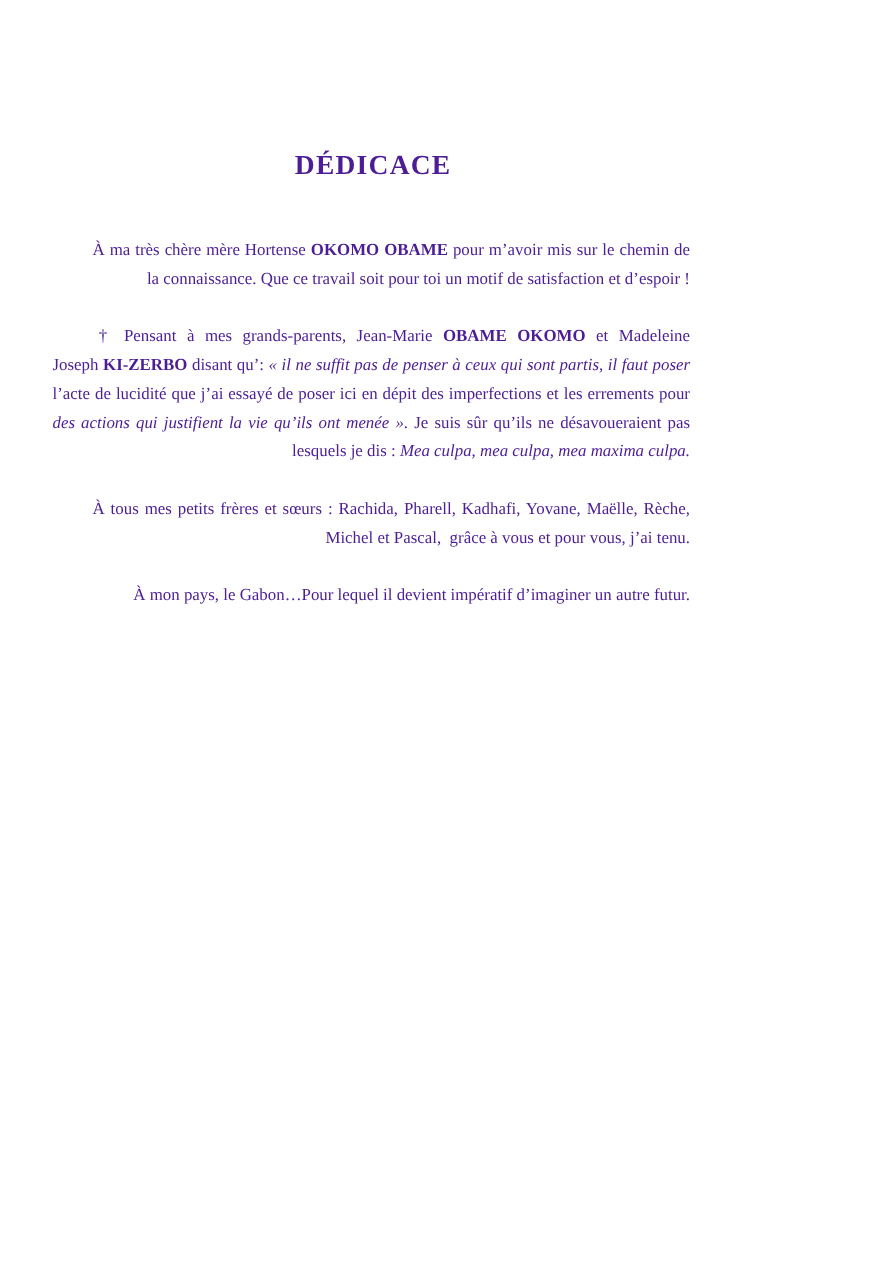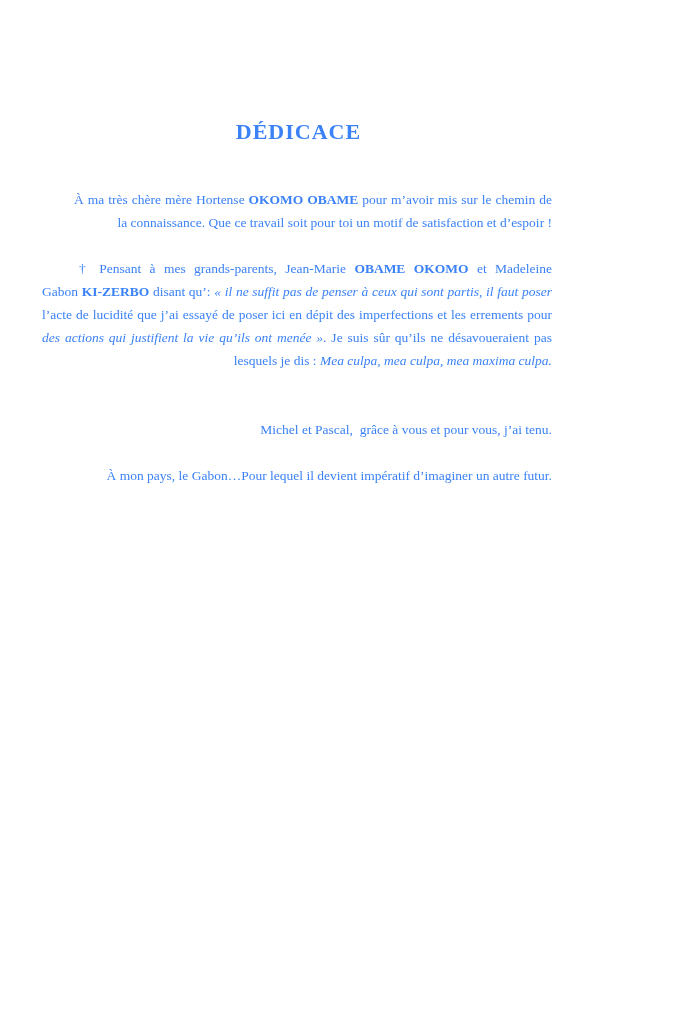--- a/index.html
+++ b/index.html
@@ -5,21 +5,21 @@
   html, body {
     margin: 0;
     padding: 0;
     background: #ffffff;
   }
   .page {
     position: relative;
     width: 700px;
     height: 898px;
     background: #ffffff;
-    color: #3b82f6;
+    color: #4c1d95;
     font-family: "Liberation Serif", "DejaVu Serif", serif;
     overflow: hidden;
   }
   .content {
     position: absolute;
     left: 42px;
     top: 0;
     width: 513px;
     padding-top: 112px;
     font-size: 13.5px;
@@ -89,27 +89,27 @@
 <div class="page">
   <div class="content">
     <h1 class="doc-title">DÉDICACE</h1>
     <div>
         <div class="para">
           <div class="line just"><span class="indent"></span><span>À ma très chère mère Hortense </span><span class="b">OKOMO OBAME</span><span> pour m’avoir mis sur le chemin de</span></div>
           <div class="line"><span>la connaissance. Que ce travail soit pour toi un motif de satisfaction et d’espoir !</span></div>
         </div>
         <div class="para">
           <div class="line just"><span class="indent"></span><span>† Pensant à mes grands-parents, Jean-Marie </span><span class="b">OBAME OKOMO</span><span> et Madeleine </span><span class="b">BILO’O</span><span>,</span></div>
-          <div class="line just"><span>Gabon </span><span class="b">KI-ZERBO</span><span> disant qu’: </span><span class="i">« il ne suffit pas de penser à ceux qui sont partis, il faut poser</span></div>
+          <div class="line just"><span>Joseph </span><span class="b">KI-ZERBO</span><span> disant qu’: </span><span class="i">« il ne suffit pas de penser à ceux qui sont partis, il faut poser</span></div>
           <div class="line just"><span>l’acte de lucidité que j’ai essayé de poser ici en dépit des imperfections et les errements pour</span></div>
           <div class="line just"><span class="i">des actions qui justifient la vie qu’ils ont menée »</span><span>. Je suis sûr qu’ils ne désavoueraient pas</span></div>
           <div class="line"><span>lesquels je dis : </span><span class="i">Mea culpa, mea culpa, mea maxima culpa.</span></div>
         </div>
         <div class="para">
-          <div class="line just"><span class="indent"></span></div>
+          <div class="line just"><span class="indent"></span><span>À tous mes petits frères et sœurs : Rachida, Pharell, Kadhafi, Yovane, Maëlle, Rèche,</span></div>
           <div class="line"><span>Michel et Pascal,&nbsp; grâce à vous et pour vous, j’ai tenu.</span></div>
         </div>
         <div class="para">
           <div class="line"><span class="indent"></span><span>À mon pays, le Gabon…Pour lequel il devient impératif d’imaginer un autre futur.</span></div>
         </div>
       </div>
   </div>
 
   <div class="page-number-badge">
     <svg width="55" height="33" viewBox="0 0 55 33">

